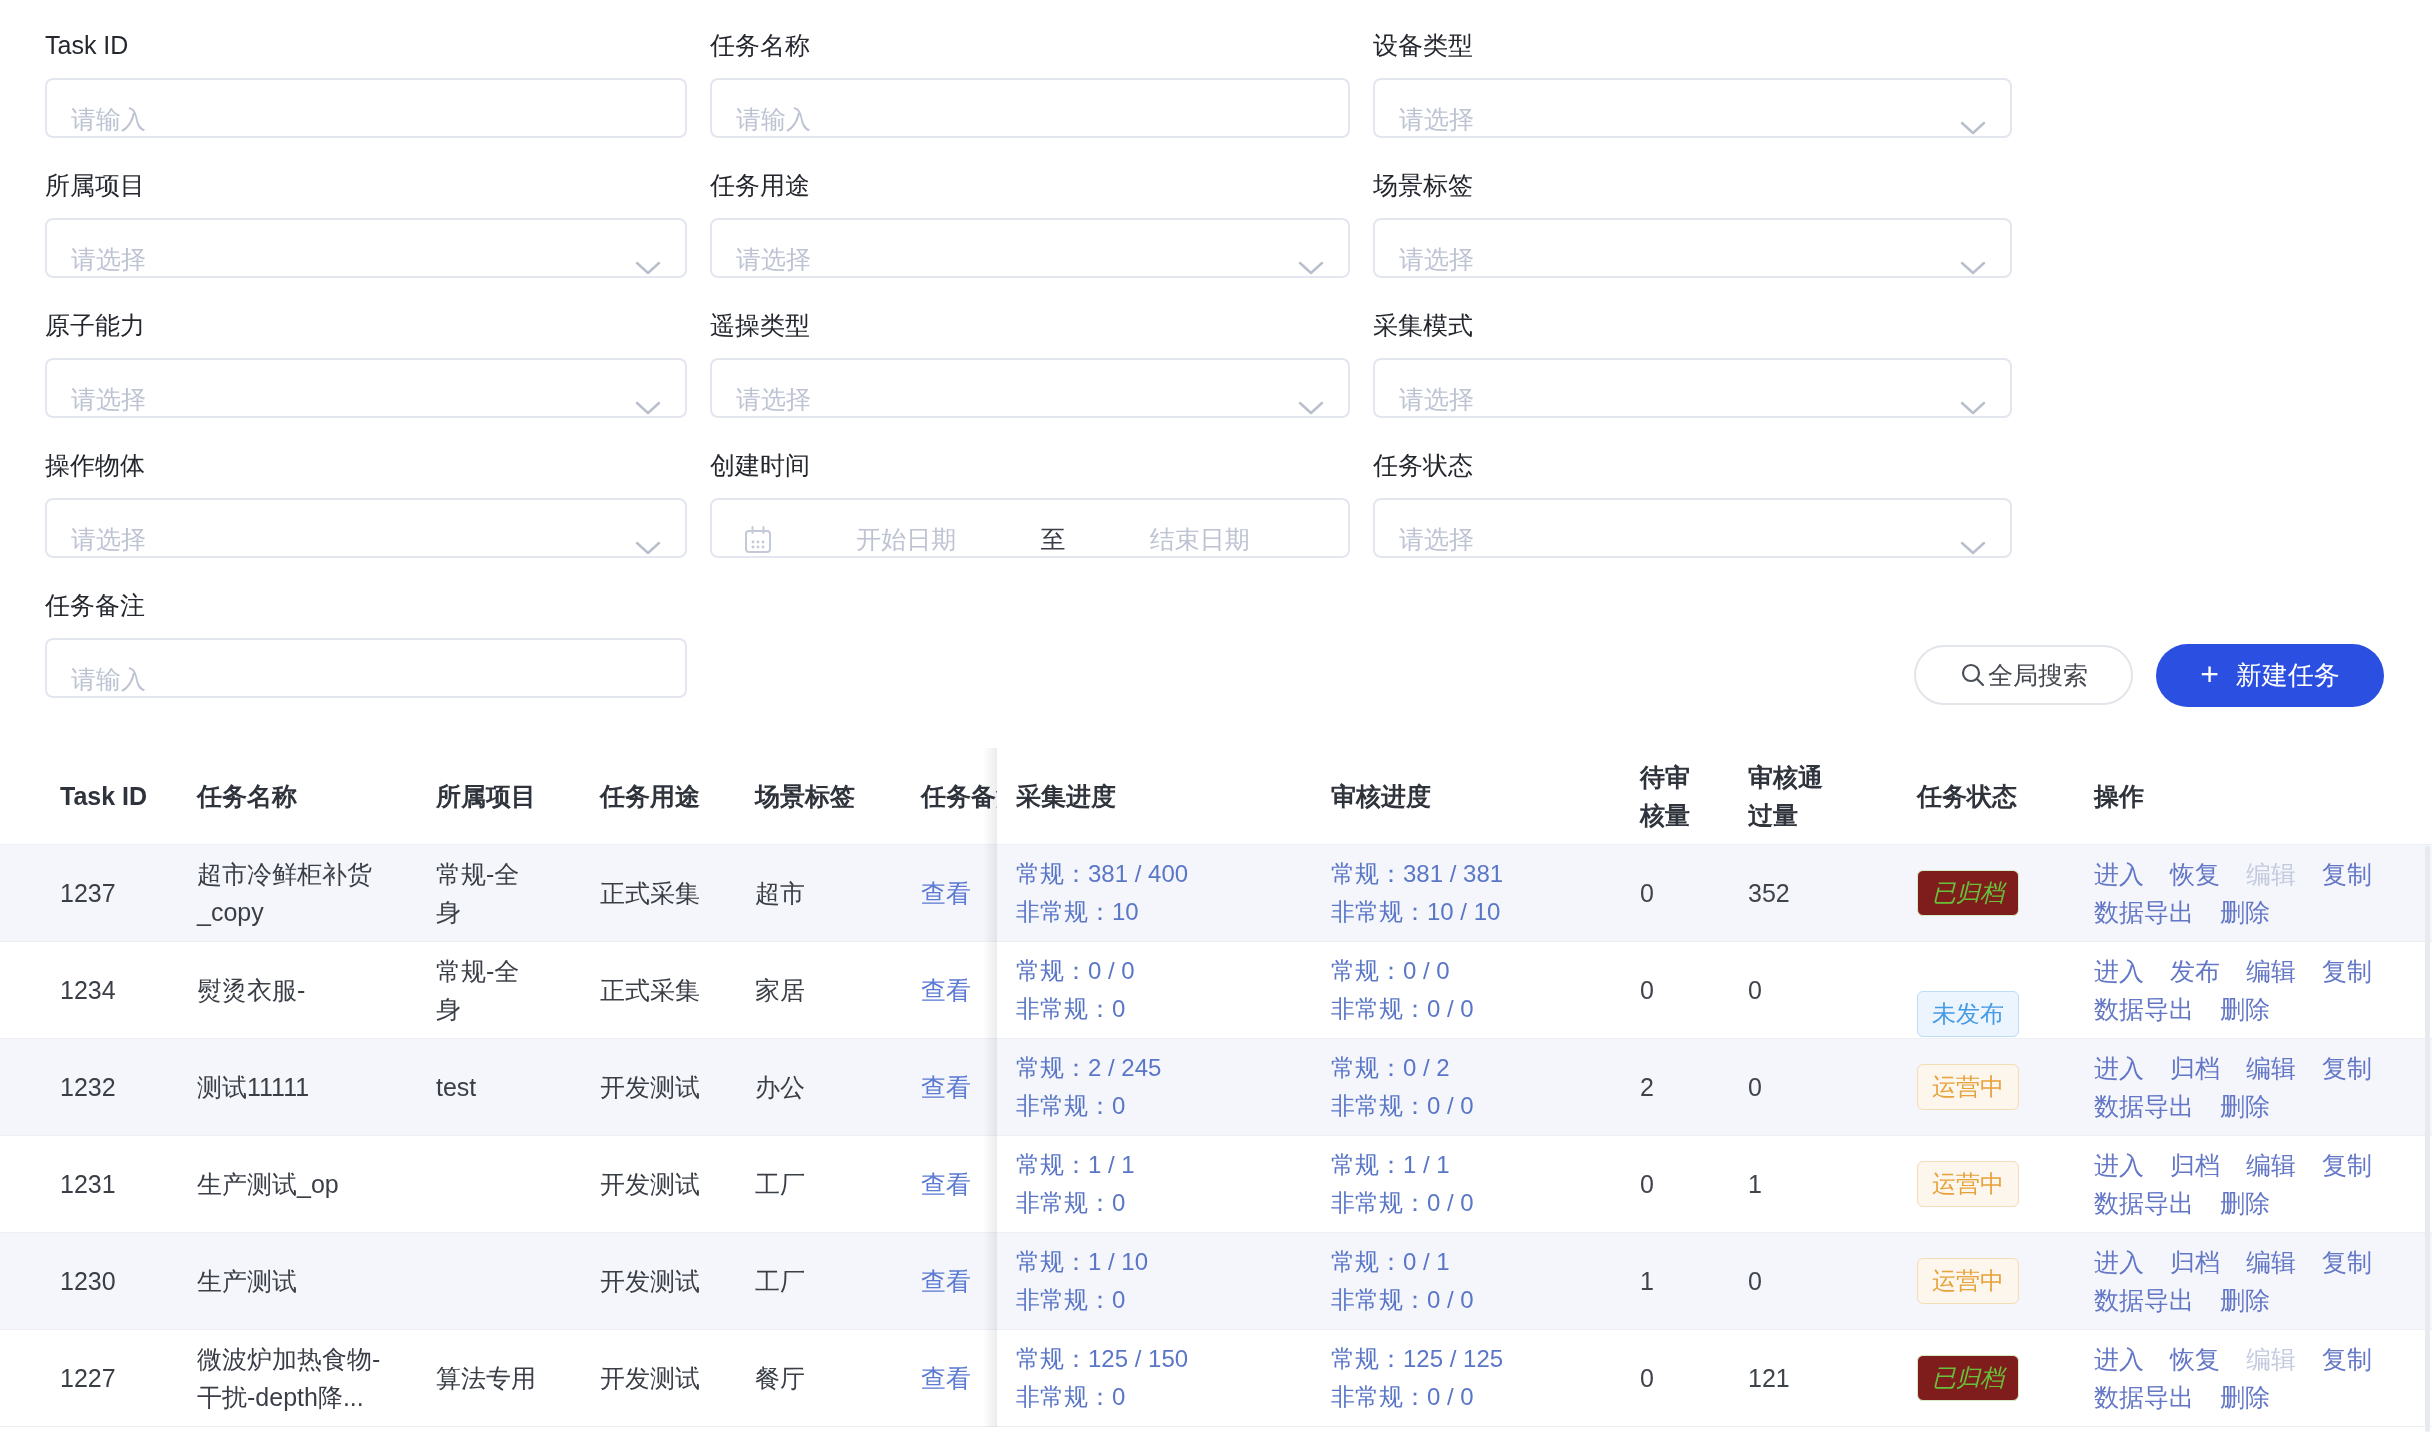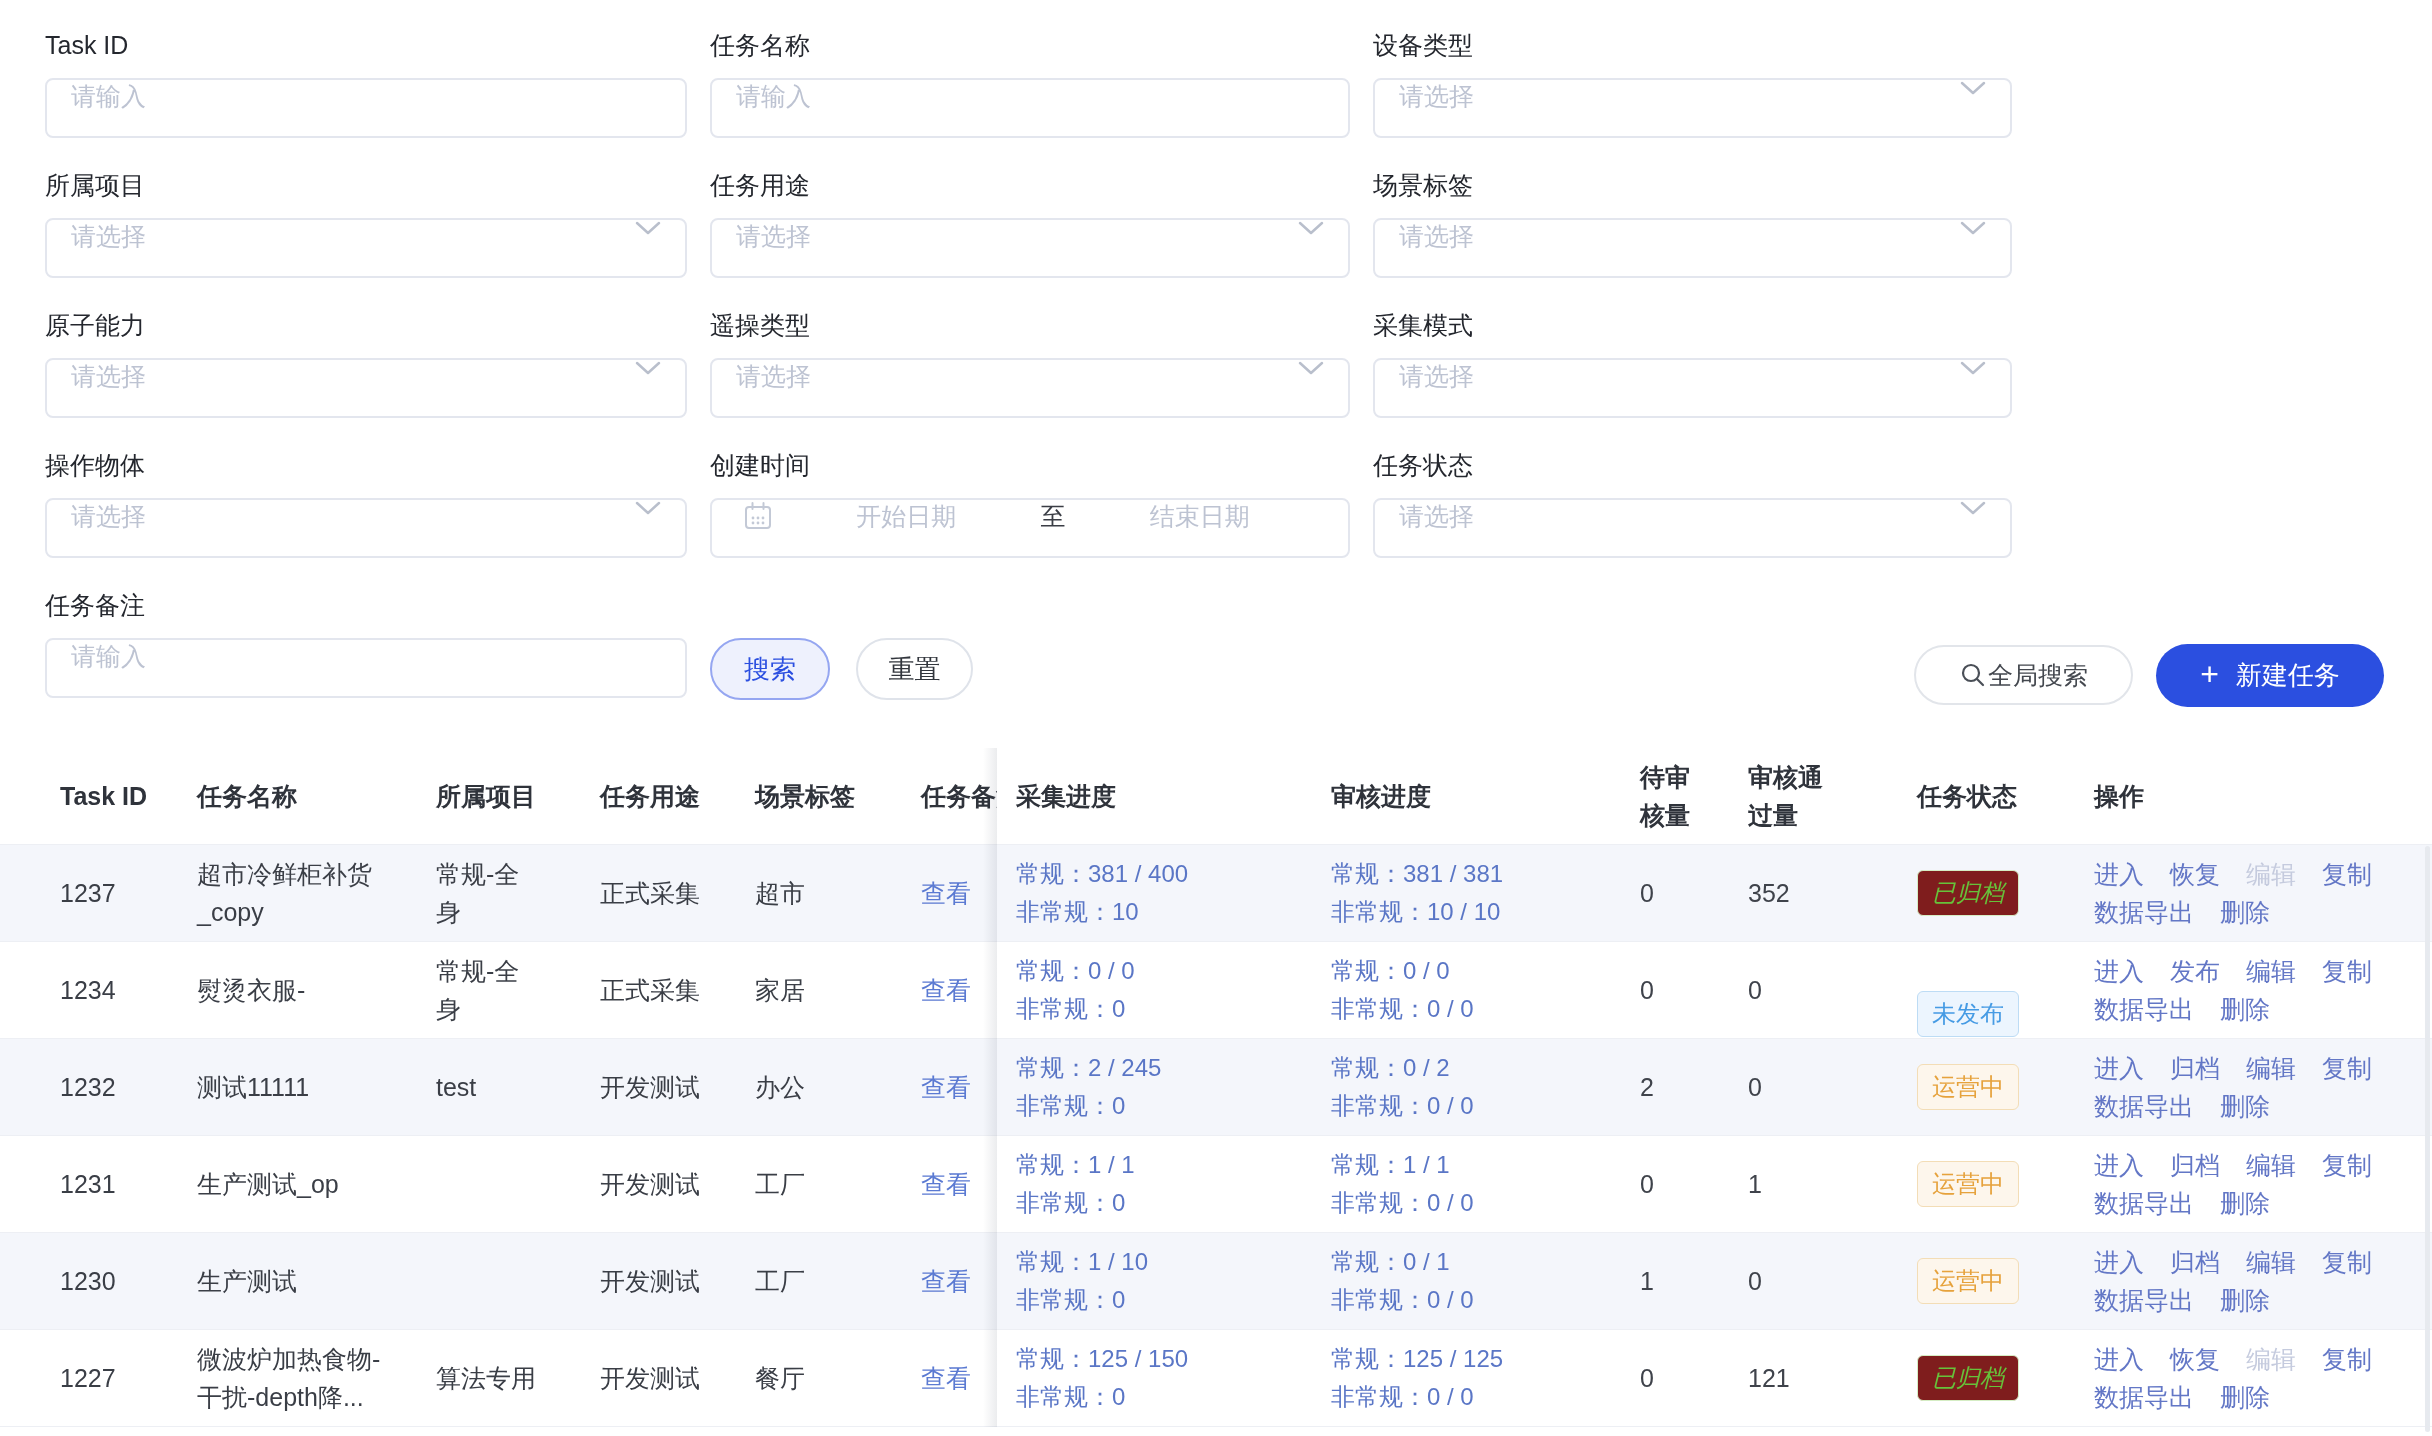--- a/index.html
+++ b/index.html
@@ -5,21 +5,21 @@
   * { margin:0; padding:0; box-sizing:border-box; }
   html,body { width:2432px; height:1436px; background:#ffffff; overflow:hidden; position:relative;
     font-family:"Liberation Sans","DejaVu Sans",sans-serif; color:#2f333b; }
 
   
   .filters { position:absolute; left:45px; top:28px; width:2013px; }
   .fgrid { display:grid; grid-template-columns:642px 640px 639px; column-gap:23px; }
   .field { margin-bottom:30px; }
   .flabel { font-size:25px; line-height:35px; margin-bottom:15px; color:#24272e; }
   .control { height:60px; border:2px solid #e3e6ee; border-radius:8px; background:#fff;
-    display:flex; align-items:flex-start; padding:0 24px; font-size:25px; }
+    display:flex; align-items:flex-end; padding:0 24px; font-size:25px; }
   .ph { color:#bdc3d2; }
   .chev { margin-left:auto; flex:none; }
   .control.date { padding:0 20px 0 30px; }
   .cal { flex:none; margin-right:4px; }
   .dstart,.dend { flex:1; text-align:center; }
   .dsep { color:#3a3d45; margin:0 6px; }
 
   
   .btnrow { grid-column:2; align-self:end; display:flex; gap:26px; margin-bottom:-2px; }
   .btn { height:62px; border-radius:31px; font-size:26px; font-family:inherit;
@@ -199,24 +199,20 @@
           </svg>
       </div>
     </div>
 
     <div class="field" style="grid-column:1; margin-bottom:0;">
       <div class="flabel">任务备注</div>
       <div class="control">
         <span class="ph">请输入</span>
       </div>
     </div>
-    <div class="btnrow">
-      <button class="btn btn-search">搜索</button>
-      <button class="btn btn-reset">重置</button>
-    </div>
   </div>
 </section>
 
 <button class="btn btn-global">
   <svg width="28" height="28" viewBox="0 0 28 28">
     <circle cx="12" cy="12" r="8" fill="none" stroke="#4a4f57" stroke-width="2.2"></circle>
     <line x1="18" y1="18" x2="24" y2="24" stroke="#4a4f57" stroke-width="2.2" stroke-linecap="round"></line>
   </svg>
   <span>全局搜索</span>
 </button>

